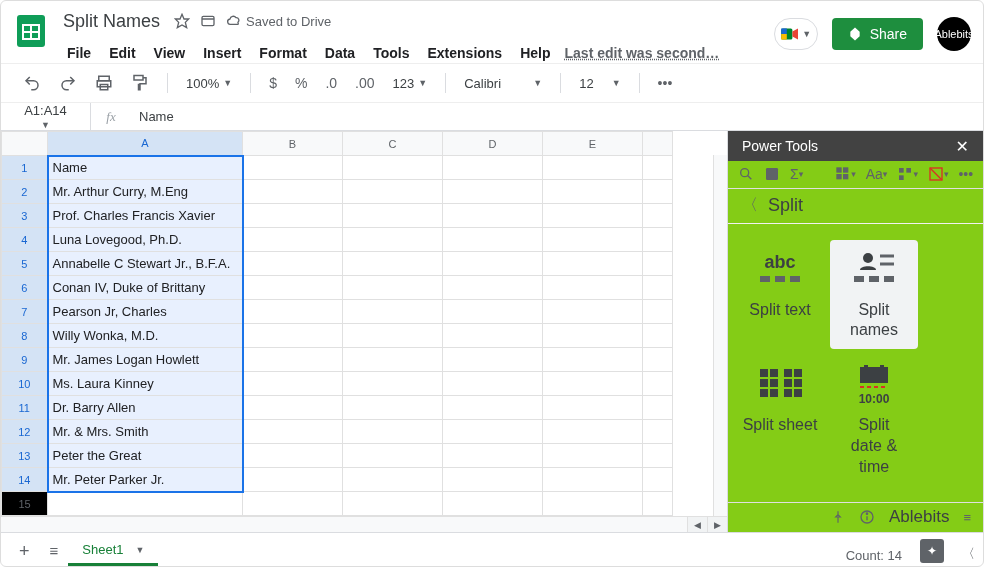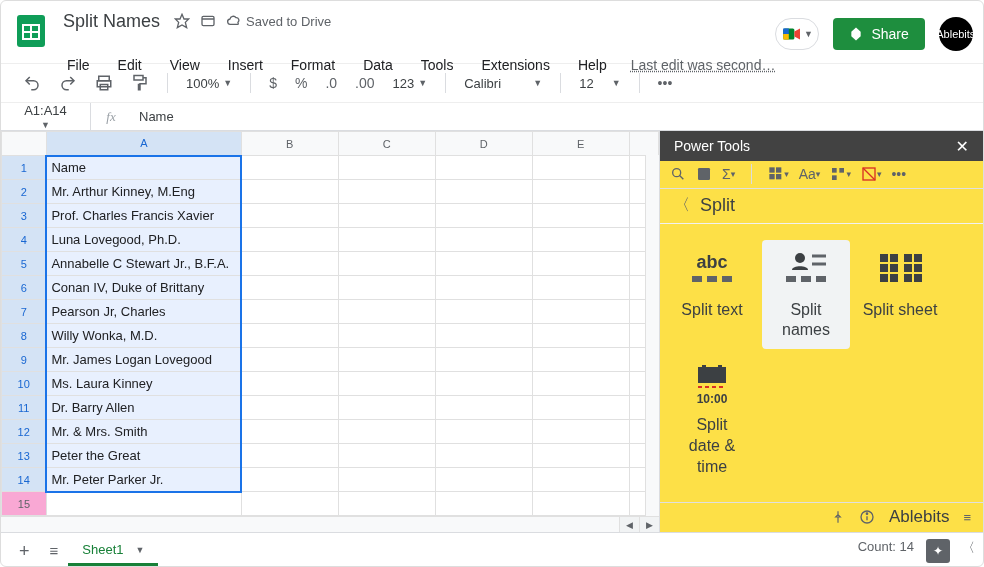--- a/index.html
+++ b/index.html
@@ -7,21 +7,21 @@
 
 
 .header { display: flex; align-items: flex-start; padding: 8px 12px 0 12px; height: 62px; }
 .logo { width: 36px; height: 36px; margin-right: 10px; margin-top: 4px; }
 .logo svg { width: 36px; height: 36px; }
 .title-area { flex: 0 0 auto; }
 .title-row { display: flex; align-items: center; height: 24px; }
 .doc-title { font-size: 18px; color: #3c4043; padding: 2px 4px; }
 .title-icon { margin-left: 10px; color: #5f6368; display: inline-flex; align-items: center; }
 .saved { margin-left: 10px; color: #5f6368; font-size: 13px; display: inline-flex; align-items: flex-end; gap: 4px; }
-.menubar { display: flex; gap: 12px; margin-top: 20px; }
+.menubar { display: flex; gap: 2px; margin-top: 8px; font-weight: bold; }
 .menubar .mi { padding: 4px 8px; color: #202124; cursor: pointer; font-size: 14px; }
 .last-edit { color: #5f6368; text-decoration: underline dotted; font-size: 14px; margin-left: 4px; padding: 4px 0; cursor: pointer; text-align: right; }
 .header-right { margin-left: auto; display: flex; align-items: center; gap: 14px; padding-top: 8px; }
 .meet-btn { width: 44px; height: 32px; border: 1px solid #dadce0; border-radius: 18px; display: flex; align-items: center; justify-content: center; cursor: pointer; position: relative; }
 .meet-btn .caret { margin-left: 2px; color: #5f6368; font-size: 9px; }
 .share-btn { background: #1e8e3e; color: #fff; border-radius: 4px; padding: 8px 16px; display: flex; align-items: center; gap: 8px; font-weight: 500; font-size: 14px; cursor: pointer; }
 .avatar { width: 34px; height: 34px; border-radius: 50%; background: #000; color: #fff; display: flex; align-items: center; justify-content: center; font-size: 11px; font-weight: 500; }
 
 
 .toolbar { height: 40px; border-top: 1px solid #eee; border-bottom: 1px solid #eee; display: flex; align-items: center; padding: 0 16px; gap: 6px; }
@@ -36,62 +36,62 @@
 .fx { width: 40px; color: #9aa0a6; font-style: italic; text-align: center; font-family: serif; }
 .formula-input { flex: 1; padding: 0 8px; font-size: 13px; color: #3c4043; }
 
 
 .main { display: flex; height: calc(567px - 62px - 40px - 28px - 36px); }
 .grid-wrap { flex: 1; overflow: hidden; position: relative; display: flex; flex-direction: column; }
 .grid-inner { flex: 1; overflow: hidden; position: relative; }
 table.sheet { border-collapse: collapse; table-layout: fixed; }
 .sheet th, .sheet td { border: 1px solid #e0e0e0; height: 24px; font-size: 13px; font-weight: normal; }
 .sheet thead th { background: #f8f9fa; color: #5f6368; font-size: 11px; text-align: center; height: 24px; }
-.sheet tbody th { background: #f9a8d4; color: #5f6368; font-size: 11px; text-align: center; width: 46px; }
+.sheet tbody th { background: #000000; color: #5f6368; font-size: 11px; text-align: center; width: 46px; }
 .sheet td { padding: 0 4px; text-align: left; white-space: nowrap; }
 .col-A { width: 195px; }
 .col-def { width: 100px; }
 .corner { width: 46px; background: #f8f9fa; }
 .sel-col { background: #d4e3f5 !important; color: #1967d2 !important; }
 .sel-row { background: #d4e3f5 !important; color: #1967d2 !important; }
 .sel-cell { background: #e8f0fe; }
 .sel-border-top { border-top: 2px solid #1a73e8 !important; }
 .sel-border-left { border-left: 2px solid #1a73e8 !important; }
 .sel-border-right { border-right: 2px solid #1a73e8 !important; }
 .sel-border-bottom { border-bottom: 2px solid #1a73e8 !important; }
 .bold { font-weight: bold; }
 .scrollbar-v { position: absolute; right: 0; top: 24px; bottom: 0; width: 14px; background: #f8f9fa; border-left: 1px solid #e0e0e0; }
 .scrollbar-h-wrap { height: 16px; display: flex; border-top: 1px solid #e0e0e0; }
 .scrollbar-h { flex: 1; background: #f8f9fa; position: relative; }
 .scroll-arrows { display: flex; }
 .scroll-arrow { width: 20px; height: 16px; background: #f1f3f4; border-left: 1px solid #e0e0e0; color: #5f6368; font-size: 9px; display: flex; align-items: center; justify-content: center; cursor: pointer; }
 
 
-.sidebar { width: 324px; border-left: 1px solid #dadce0; display: flex; flex-direction: column; background: #fde047; }
+.sidebar { width: 256px; border-left: 1px solid #dadce0; display: flex; flex-direction: column; background: #84cc16; }
 .sb-titlebar { height: 40px; background: #424242; color: #fff; display: flex; align-items: center; padding: 0 14px; font-size: 14px; font-weight: 500; justify-content: space-between; }
 .sb-close { cursor: pointer; font-size: 16px; }
 .sb-toolbar { height: 36px; border-bottom: 1px solid #e0e0e0; display: flex; align-items: center; padding: 0 10px; gap: 10px; }
 .sb-tool { color: #5f6368; cursor: pointer; display: inline-flex; align-items: center; font-size: 14px; }
 .sb-nav { height: 46px; display: flex; align-items: center; padding: 0 14px; font-size: 18px; color: #3c4043; gap: 10px; border-bottom: 1px solid #f1f1f1; }
 .sb-back { color: #5f6368; cursor: pointer; font-size: 16px; }
 .sb-grid { padding: 16px 8px; display: flex; flex-wrap: wrap; gap: 6px; }
 .sb-item { width: 88px; display: flex; flex-direction: column; align-items: center; gap: 8px; padding: 8px 4px; cursor: pointer; border-radius: 4px; }
 .sb-item.active { background: #f1f3f4; }
 .sb-item .ic { width: 48px; height: 44px; display: flex; align-items: flex-end; justify-content: center; }
 .sb-item .lbl { font-size: 16px; color: #3c4043; text-align: center; line-height: 1.3; white-space: pre-line; }
 .sb-footer { margin-top: auto; height: 40px; border-top: 1px solid #e0e0e0; display: flex; align-items: center; justify-content: flex-end; padding: 0 12px; gap: 14px; color: #5f6368; }
 .sb-brand { font-size: 17px; color: #3c4043; font-weight: 400; }
 
 
 .tabbar { height: 36px; border-top: 1px solid #dadce0; display: flex; align-items: center; padding: 0 8px; }
 .tab-btn { padding: 6px 10px; color: #5f6368; cursor: pointer; font-size: 18px; line-height: 1; }
 .tab { padding: 8px 14px; color: #188038; font-weight: 500; font-size: 13px; border-bottom: 2px solid transparent; display: flex; align-items: center; gap: 12px; cursor: pointer; position: relative; }
 .tab.active { color: #188038; }
 .tab.active::after { content: ""; position: absolute; bottom: -1px; left: 0; right: 0; height: 3px; background: #188038; }
-.tabbar-right { margin-left: auto; display: flex; align-items: flex-start; gap: 12px; color: #5f6368; font-size: 13px; }
+.tabbar-right { margin-left: auto; display: flex; align-items: flex-end; gap: 18px; color: #5f6368; font-size: 13px; }
 .explore { width: 24px; height: 24px; background: #5f6368; border-radius: 3px; display: flex; align-items: center; justify-content: center; color: #fff; font-size: 12px; }
 
 svg { display: block; }
 </style>
 </head>
 <body>
 
 <div class="header">
   <div class="logo">
     <svg viewBox="0 0 36 36">
@@ -247,21 +247,21 @@
               <th class="sel-row">1</th>
               <td class="bold sel-cell sel-border-left sel-border-right sel-border-top">Name</td>
               <td></td>
               <td></td>
               <td></td>
               <td></td>
               <td></td>
             </tr>
             <tr>
               <th class="sel-row">2</th>
-              <td class="sel-cell sel-border-left sel-border-right">Mr. Arthur Kinney, M.Eng</td>
+              <td class="sel-cell sel-border-left sel-border-right">Mr. Arthur Curry, M.Eng</td>
               <td></td>
               <td></td>
               <td></td>
               <td></td>
               <td></td>
             </tr>
             <tr>
               <th class="sel-row">3</th>
               <td class="sel-cell sel-border-left sel-border-right">Prof. Charles Francis Xavier</td>
               <td></td>
@@ -310,21 +310,21 @@
               <th class="sel-row">8</th>
               <td class="sel-cell sel-border-left sel-border-right">Willy Wonka, M.D.</td>
               <td></td>
               <td></td>
               <td></td>
               <td></td>
               <td></td>
             </tr>
             <tr>
               <th class="sel-row">9</th>
-              <td class="sel-cell sel-border-left sel-border-right">Mr. James Logan Lovegood</td>
+              <td class="sel-cell sel-border-left sel-border-right">Mr. James Logan Howlett</td>
               <td></td>
               <td></td>
               <td></td>
               <td></td>
               <td></td>
             </tr>
             <tr>
               <th class="sel-row">10</th>
               <td class="sel-cell sel-border-left sel-border-right">Ms. Laura Kinney</td>
               <td></td>

